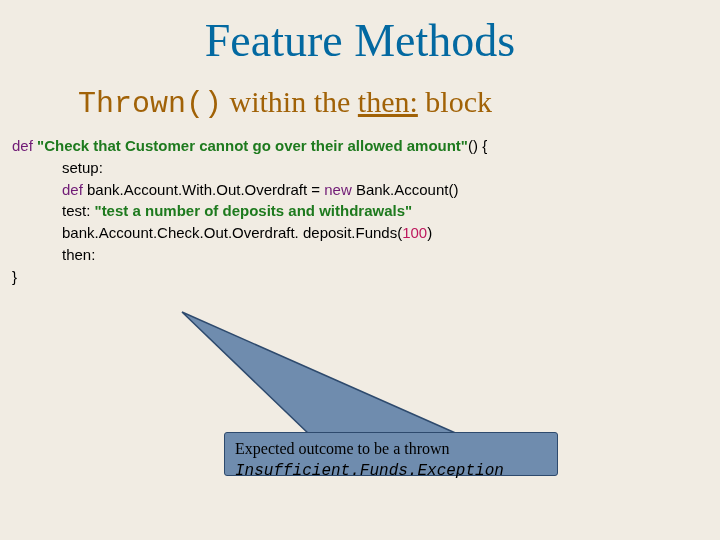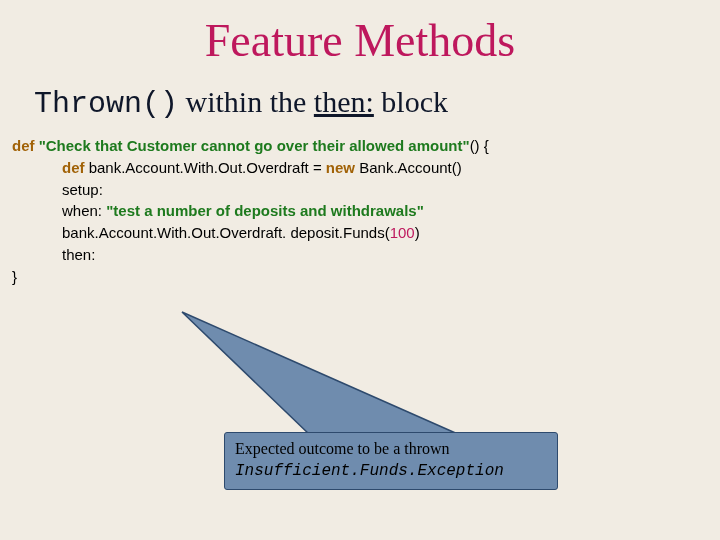--- a/index.html
+++ b/index.html
@@ -7,63 +7,63 @@
     width: 720px;
     height: 540px;
     background: #f1ece3;
     font-family: Arial, Helvetica, sans-serif;
     position: relative;
     overflow: hidden;
   }
   .title {
     font-family: Georgia, 'Times New Roman', serif;
     font-size: 46px;
-    color: #be185d;
+    color: #0369a1;
     text-align: center;
     padding-top: 14px;
     font-weight: normal;
   }
   .subtitle {
     font-family: Georgia, 'Times New Roman', serif;
     font-size: 30px;
-    color: #0f172a;
-    padding-left: 34px;
+    color: #a16207;
+    padding-left: 78px;
     padding-top: 18px;
   }
   .subtitle .mono {
     font-family: 'Courier New', Courier, monospace;
   }
   .subtitle .underline {
     text-decoration: underline;
   }
   .code {
     font-size: 15px;
     line-height: 1.45;
     padding: 14px 0 0 12px;
     color: #000;
   }
-  .code .kw { color: #a16207; font-weight: bold; }
+  .code .kw { color: #701a75; font-weight: normal; }
   .code .str { color: #1e7a1e; font-weight: bold; }
   .code .ident { color: #000; }
   .code .num { color: #be185d; }
   .code .indent { display: block; padding-left: 50px; }
   .code .toplevel { display: block; }
   .callout-wrap {
     position: absolute;
     left: 170px;
     top: 320px;
     width: 420px;
     height: 190px;
   }
   .callout-box {
     position: absolute;
     left: 54px;
     top: 112px;
     width: 334px;
-    height: 58px;
+    height: 44px;
     background: #6f8cae;
     border: 1.5px solid #2e4a6d;
     border-radius: 3px;
     padding: 6px 10px;
     font-family: Georgia, 'Times New Roman', serif;
     font-size: 16px;
     color: #000;
     line-height: 1.3;
   }
   .callout-box .excode {
@@ -83,29 +83,29 @@
 <h1 class="title">Feature Methods</h1>
 
 <div class="subtitle">
   <span class="mono">Thrown()</span><span> within the </span><span class="underline">then:</span><span> block</span>
 </div>
 
 <div class="code">
   <span class="toplevel">
     <span class="kw">def </span><span class="str">"Check that Customer cannot go over their allowed amount"</span><span class="ident">() {</span>
   </span>
+  <span class="indent">setup:</span>
   <span class="indent">
     <span class="kw">def </span><span class="ident">bank.Account.With.Out.Overdraft = </span><span class="kw">new </span><span class="ident">Bank.Account()</span>
   </span>
-  <span class="indent">setup:</span>
   <span class="indent">
-    <span class="ident">when: </span><span class="str">"test a number of deposits and withdrawals"</span>
+    <span class="ident">test: </span><span class="str">"test a number of deposits and withdrawals"</span>
   </span>
   <span class="indent">
-    <span class="ident">bank.Account.With.Out.Overdraft. deposit.Funds(</span><span class="num">100</span><span class="ident">)</span>
+    <span class="ident">bank.Account.Check.Out.Overdraft. deposit.Funds(</span><span class="num">100</span><span class="ident">)</span>
   </span>
   <span class="indent">then:</span>
   <span class="toplevel">}</span>
 </div>
 
 <div class="callout-wrap">
   <svg class="pointer" width="420" height="180">
     <polygon points="12,22 140,145 290,145" fill="#6f8cae" stroke="#2e4a6d" stroke-width="1.5"></polygon>
   </svg>
   <div class="callout-box">

